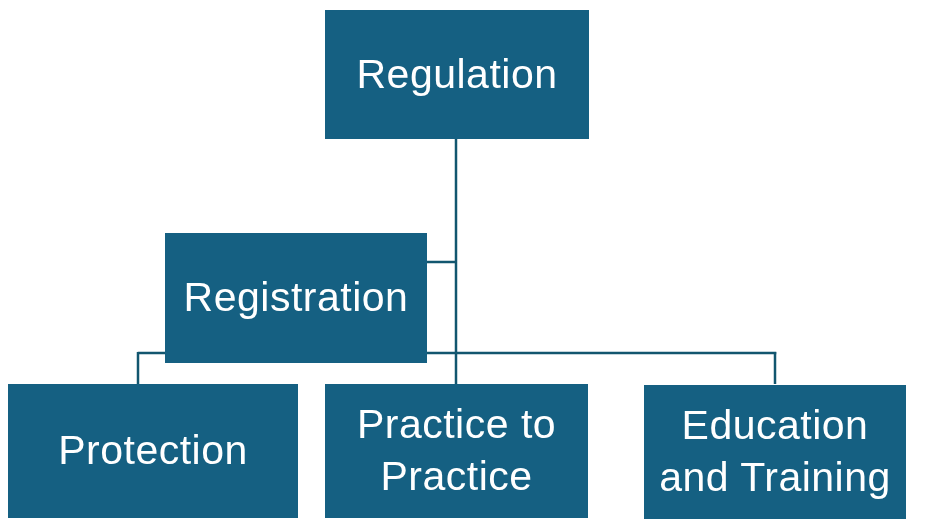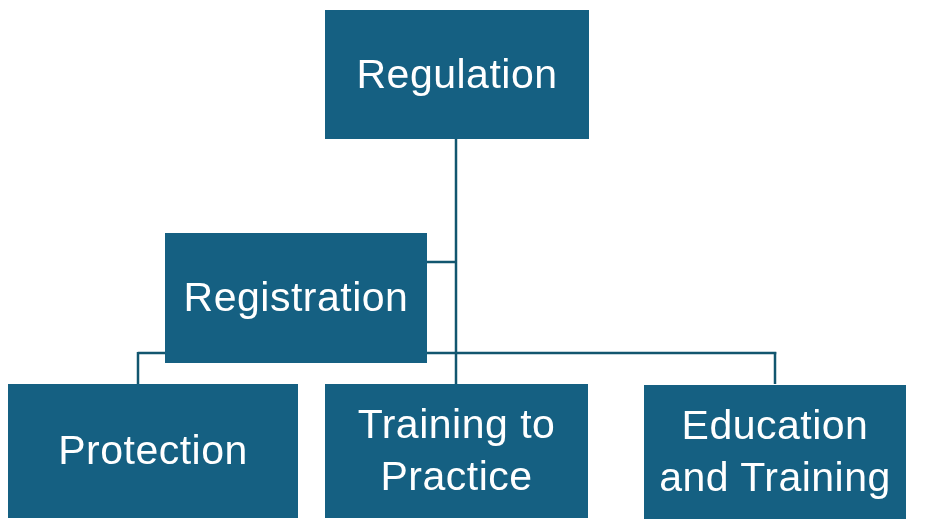--- a/index.html
+++ b/index.html
@@ -71,21 +71,21 @@
 
   <div class="node node-registration">
     <span>Registration</span>
   </div>
 
   <div class="node node-protection">
     <span>Protection</span>
   </div>
 
   <div class="node node-fitness">
-    <span>Training to</span>
+    <span>Practice to</span>
     <span>Practice</span>
   </div>
 
   <div class="node node-education">
     <span>Education</span>
     <span>and Training</span>
   </div>
 
 </div>
 

